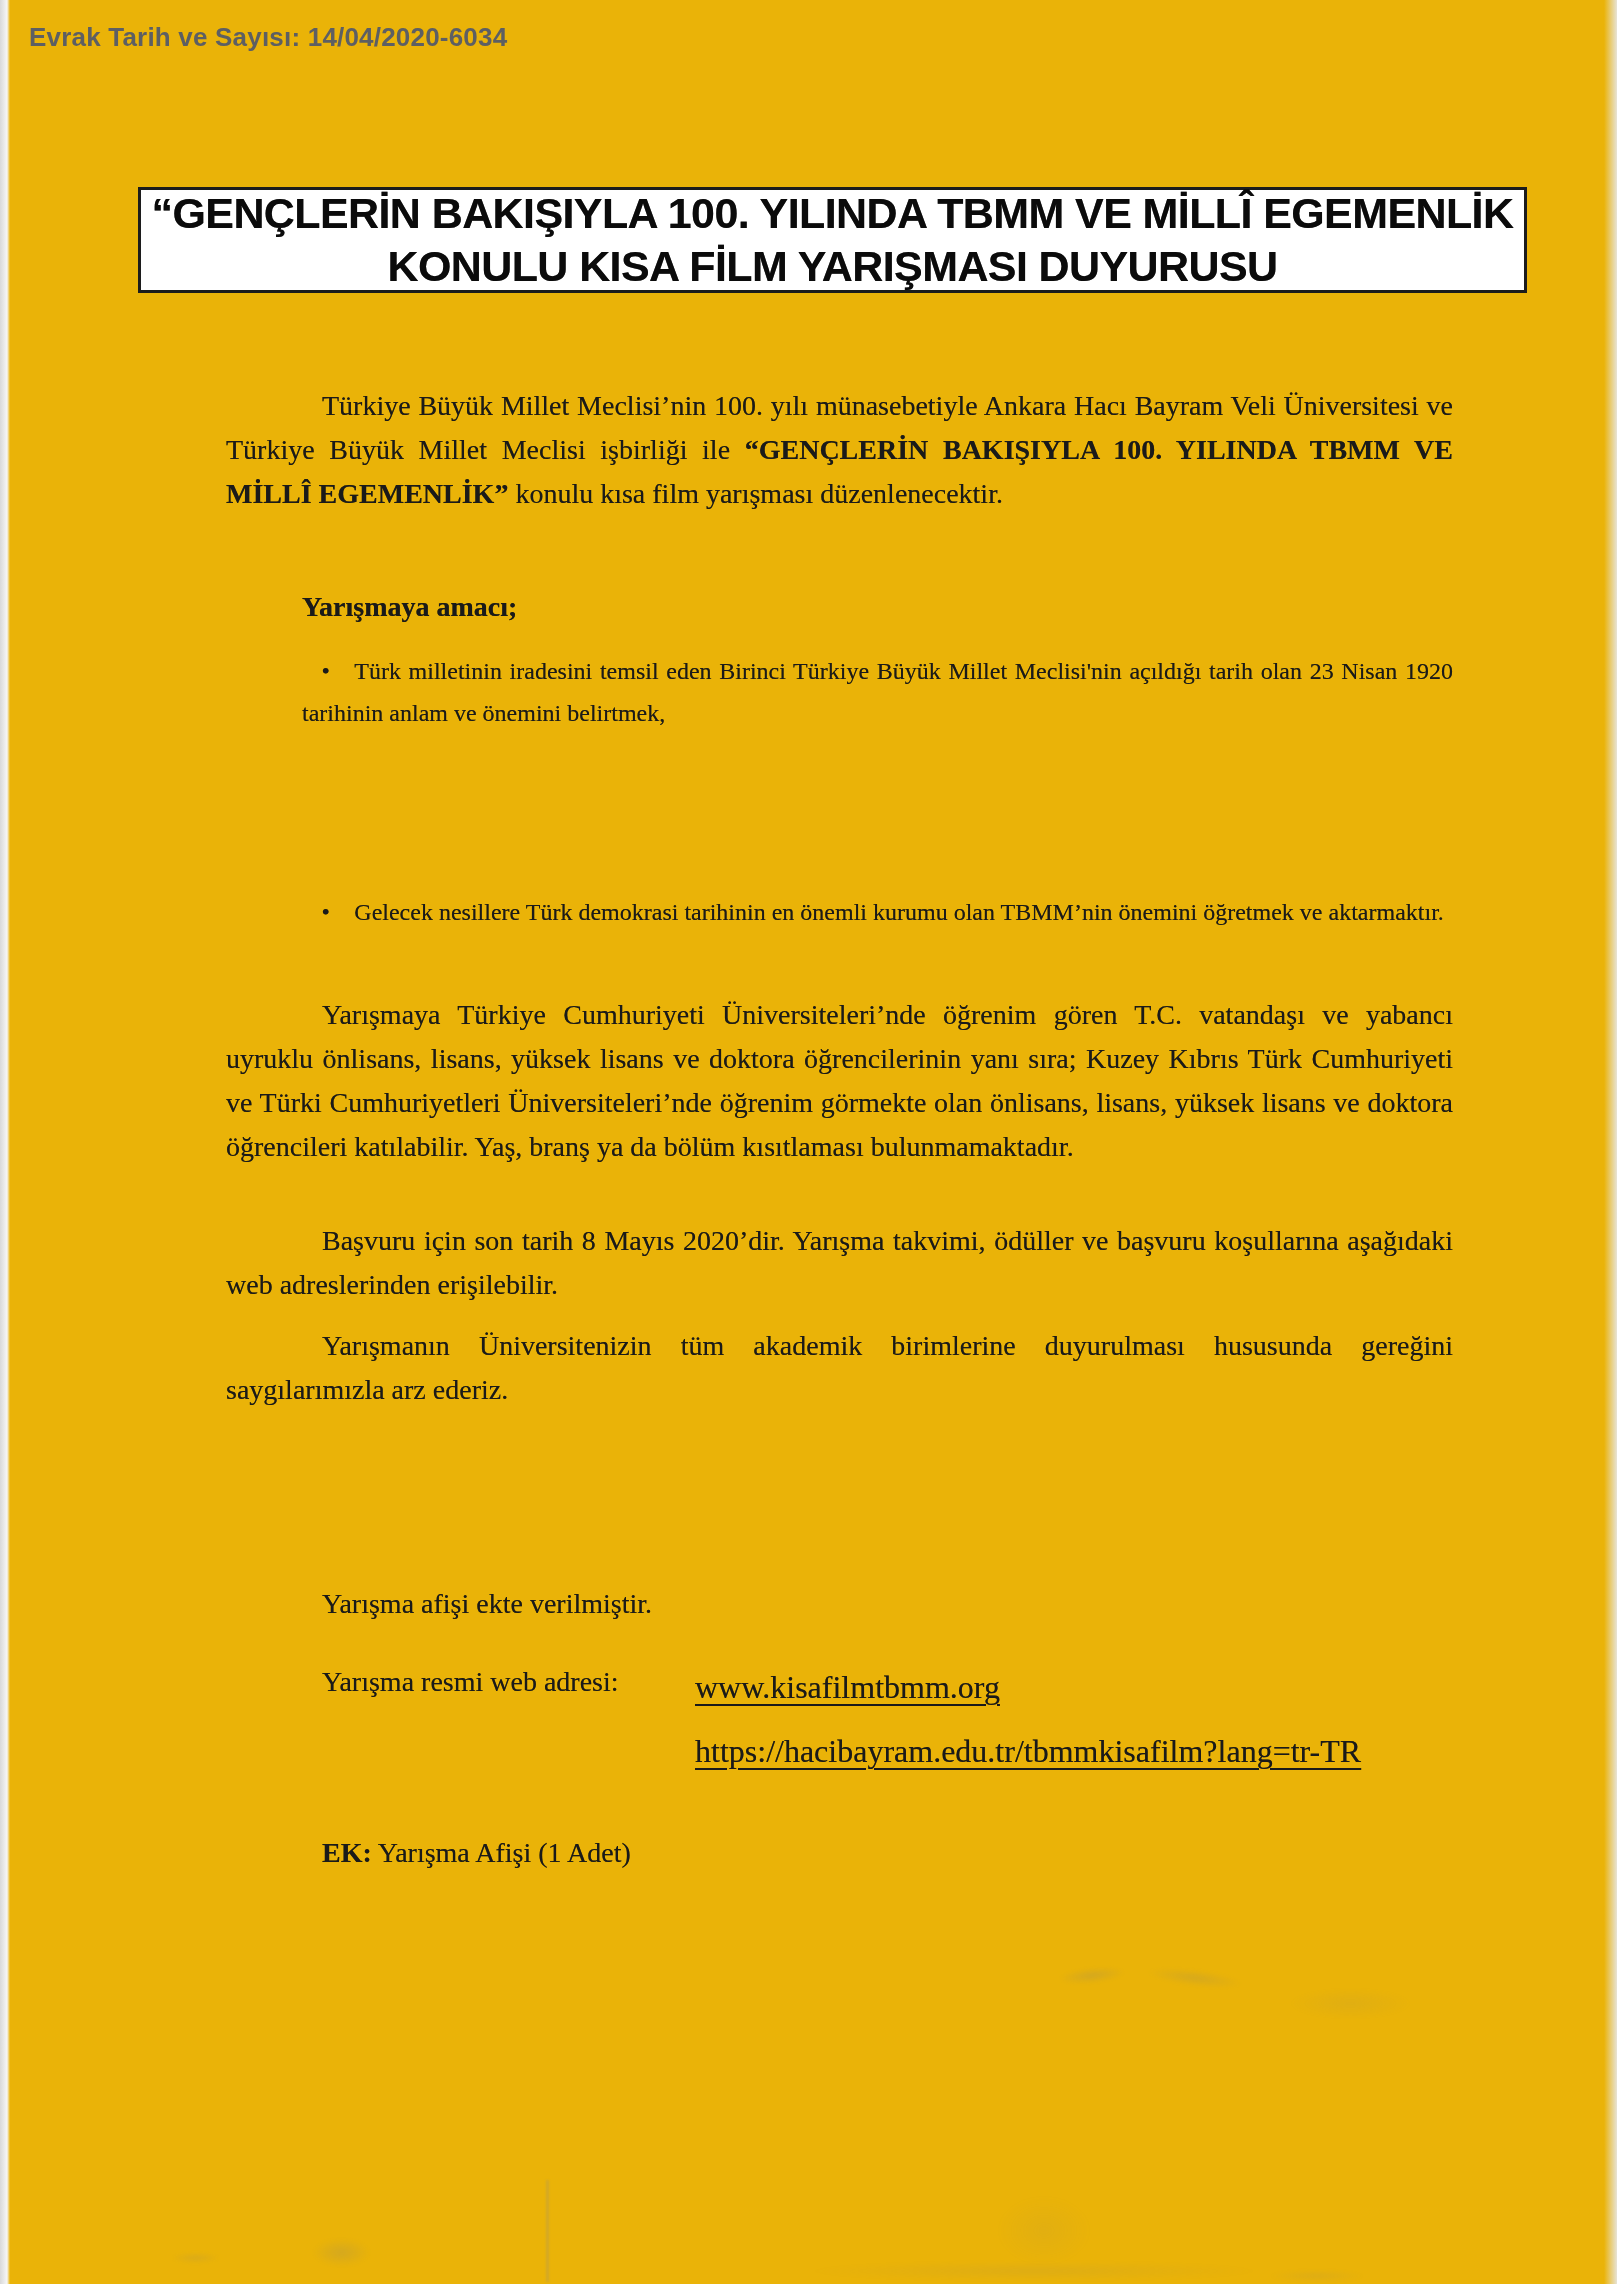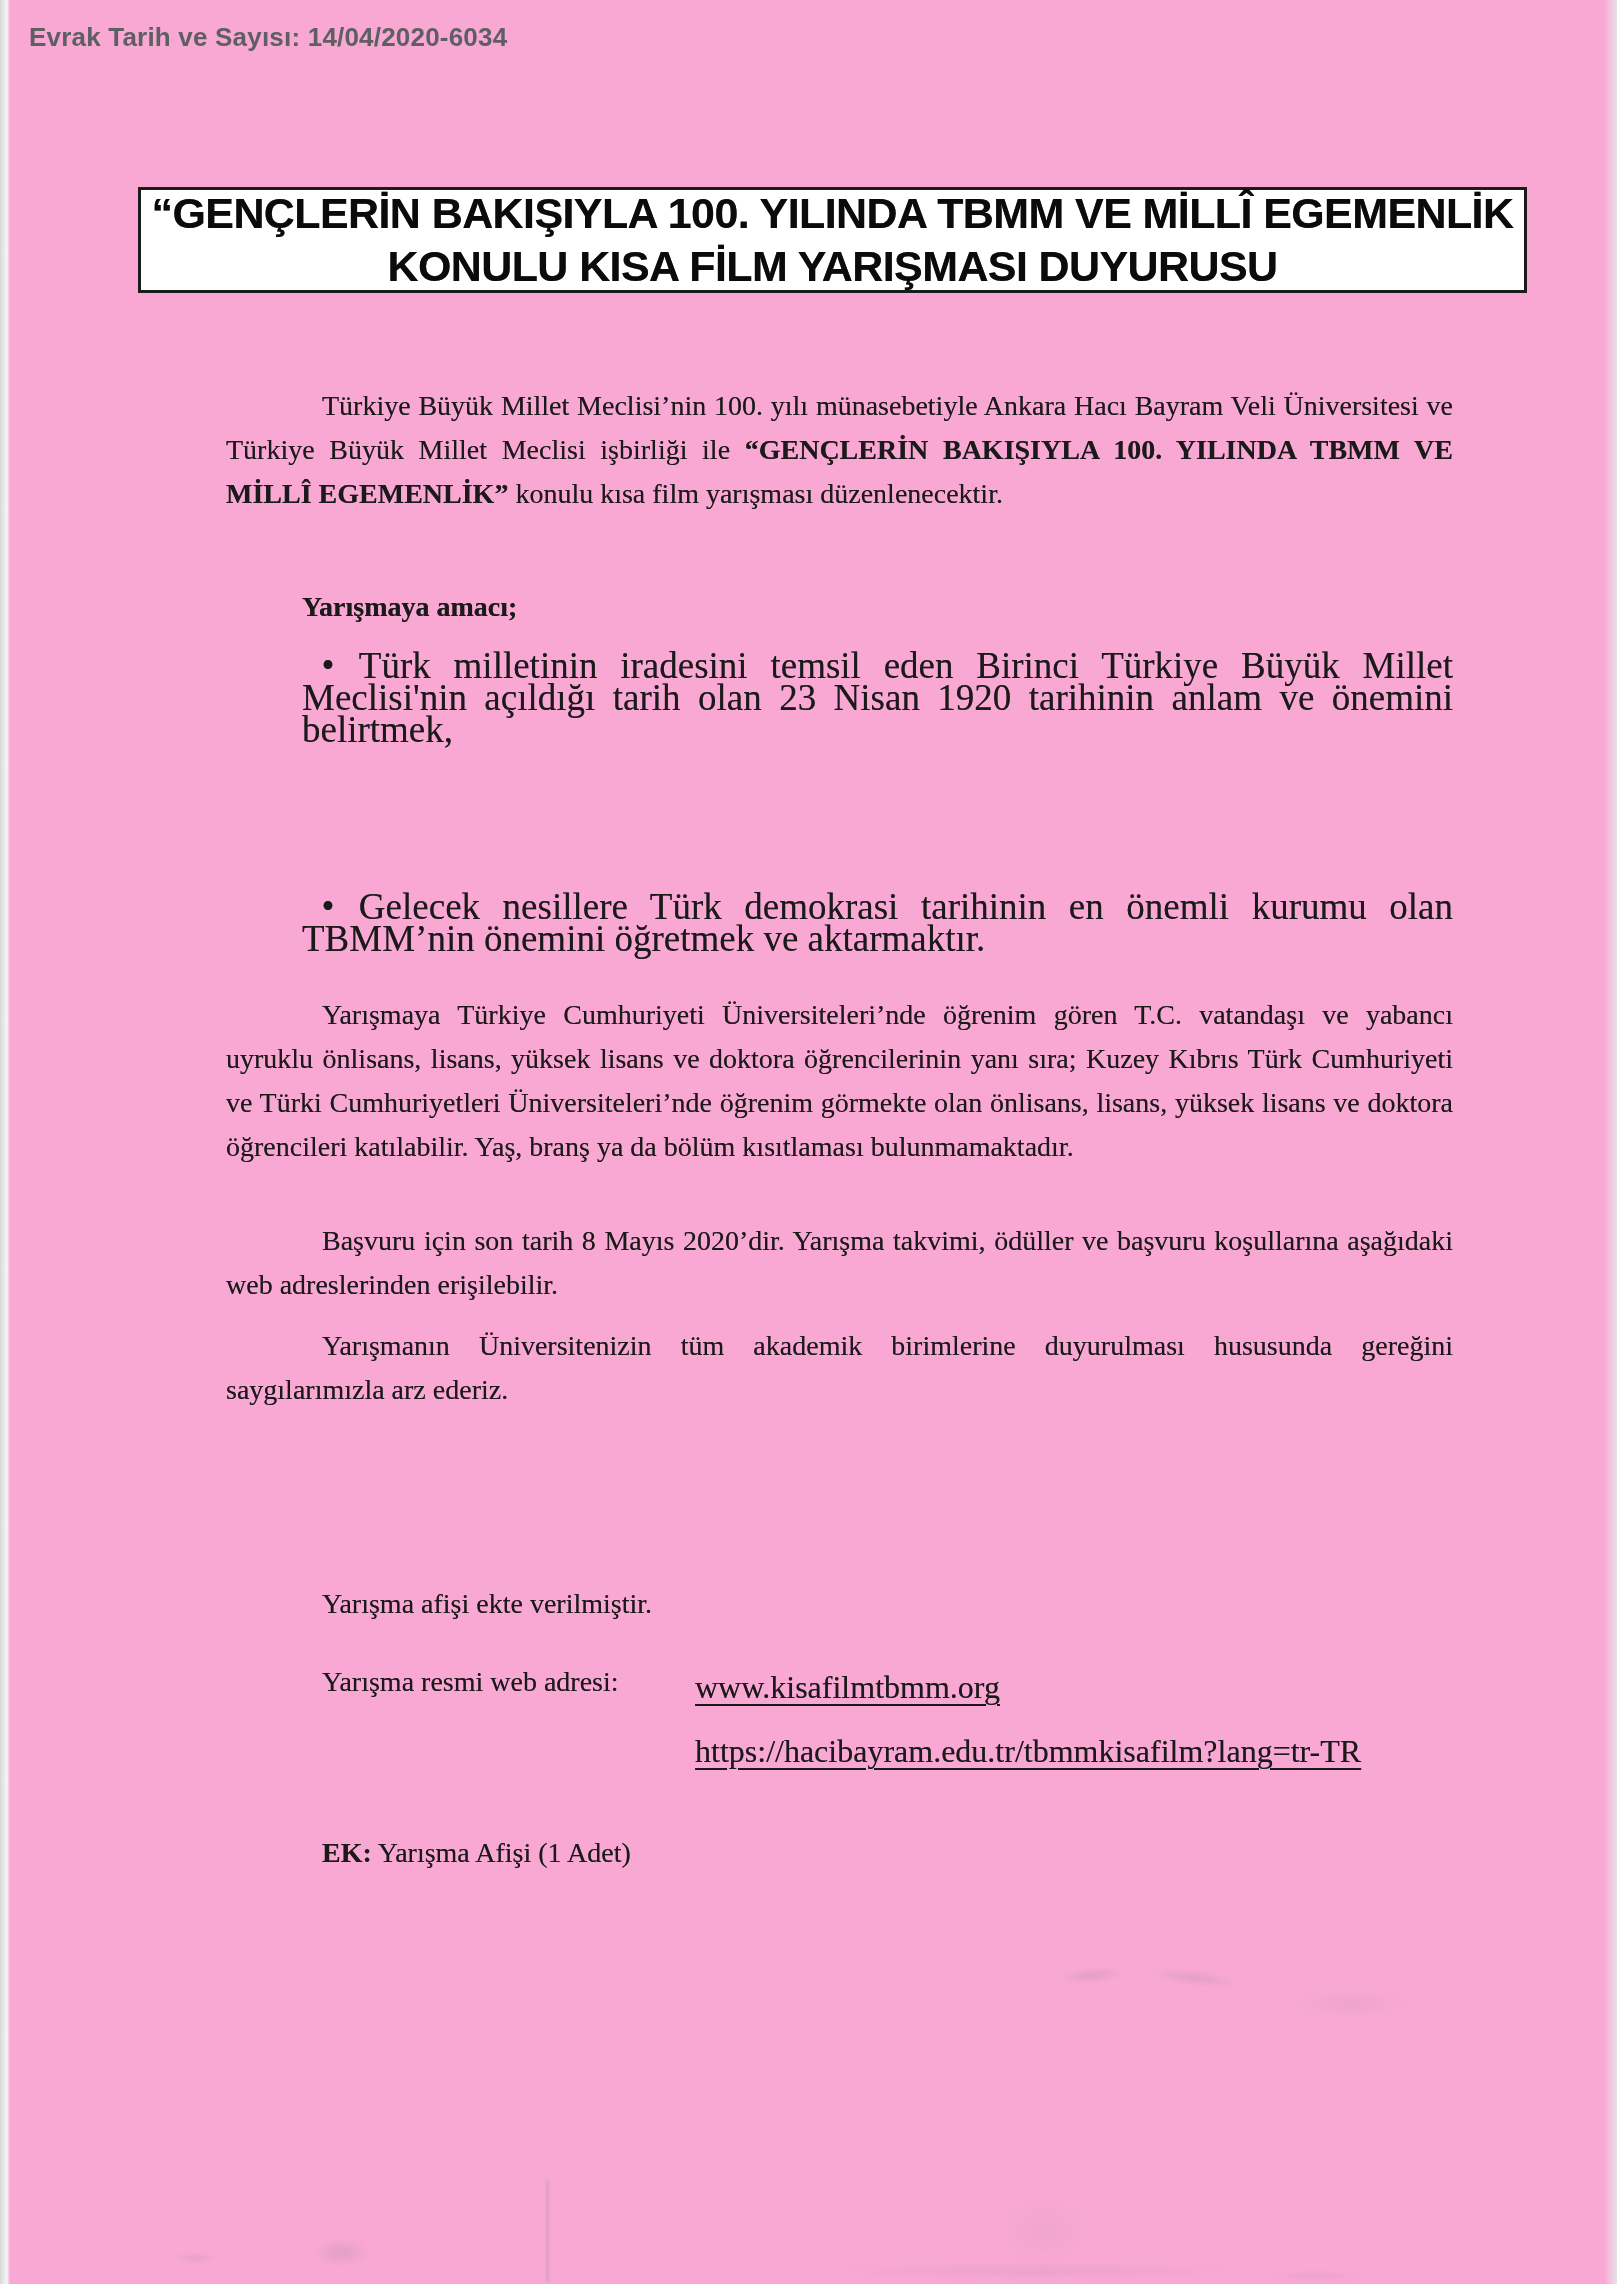--- a/index.html
+++ b/index.html
@@ -1,19 +1,19 @@
 <!DOCTYPE html>
 <html><head>
 <meta charset="utf-8">
 <style>
   html,body { margin:0; padding:0; background:#ffffff; }
   .page {
     position:relative;
     width:1618px; height:2284px;
-    background:#f9a8d4;
+    background:#eab308;
     overflow:hidden;
     font-family:"Liberation Serif","DejaVu Serif",serif;
     color:#1a1a1a;
   }
   
   .edge-left {
     position:absolute; left:0; top:0; width:9.8px; height:2284px;
     background:linear-gradient(to right,#d9d9d9,#f6f6f6 70%,rgba(255,255,255,0));
   }
   .edge-right {
@@ -45,21 +45,21 @@
     font-family:Liberation Serif, serif;
   }
   .indent { text-indent:96px; }
   .purpose-heading {
     position:absolute; left:302px; top:591px; margin:0;
     font-size:28px; font-weight:bold;
     text-shadow:0 0 0.4px rgba(0,0,0,0.6);
   }
   .bullet {
     position:absolute; left:302px; width:1151px; margin:0;
-    font-size:37px; line-height:32px; text-align:justify; text-indent:19.5px;
+    font-size:24px; line-height:42px; text-align:justify; text-indent:19.5px;
     text-shadow:0 0 0.4px rgba(0,0,0,0.5);
   }
   .bullet-marker { padding-right:24.4px; }
   .plain {
     position:absolute; left:322px; margin:0; font-size:28px; white-space:nowrap;
     text-shadow:0 0 0.4px rgba(0,0,0,0.5);
   }
   .bold { font-weight:bold; }
   .link {
     position:absolute; left:692px; margin:3px; font-size:32px; white-space:nowrap;

